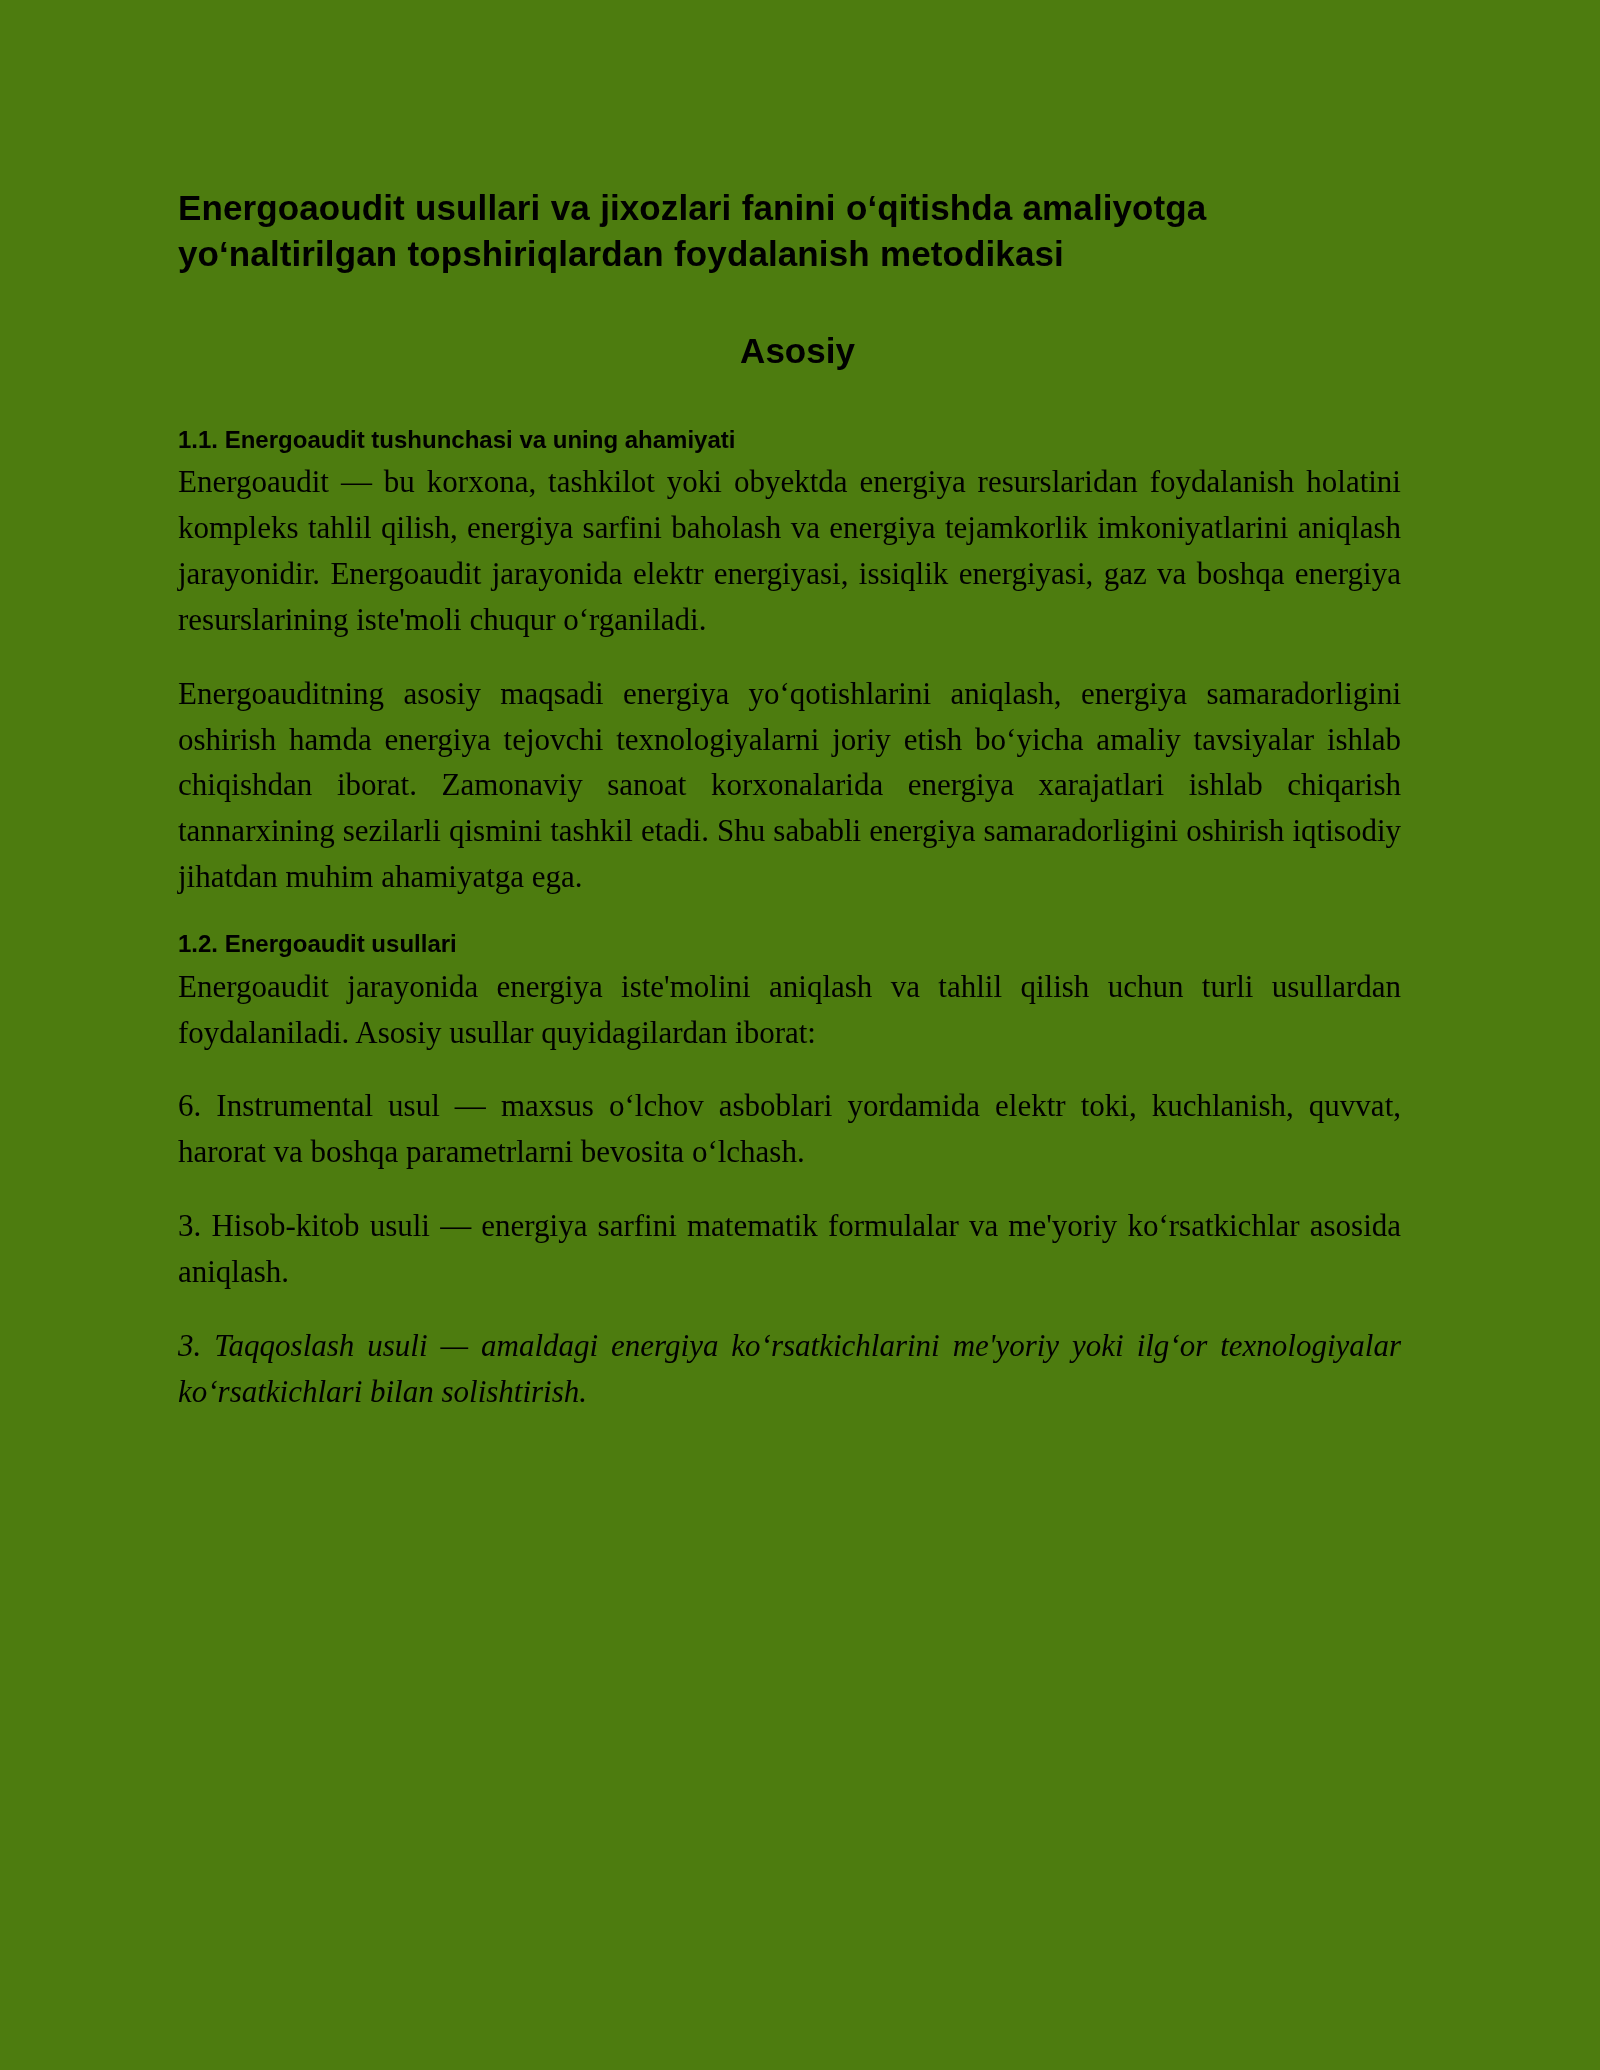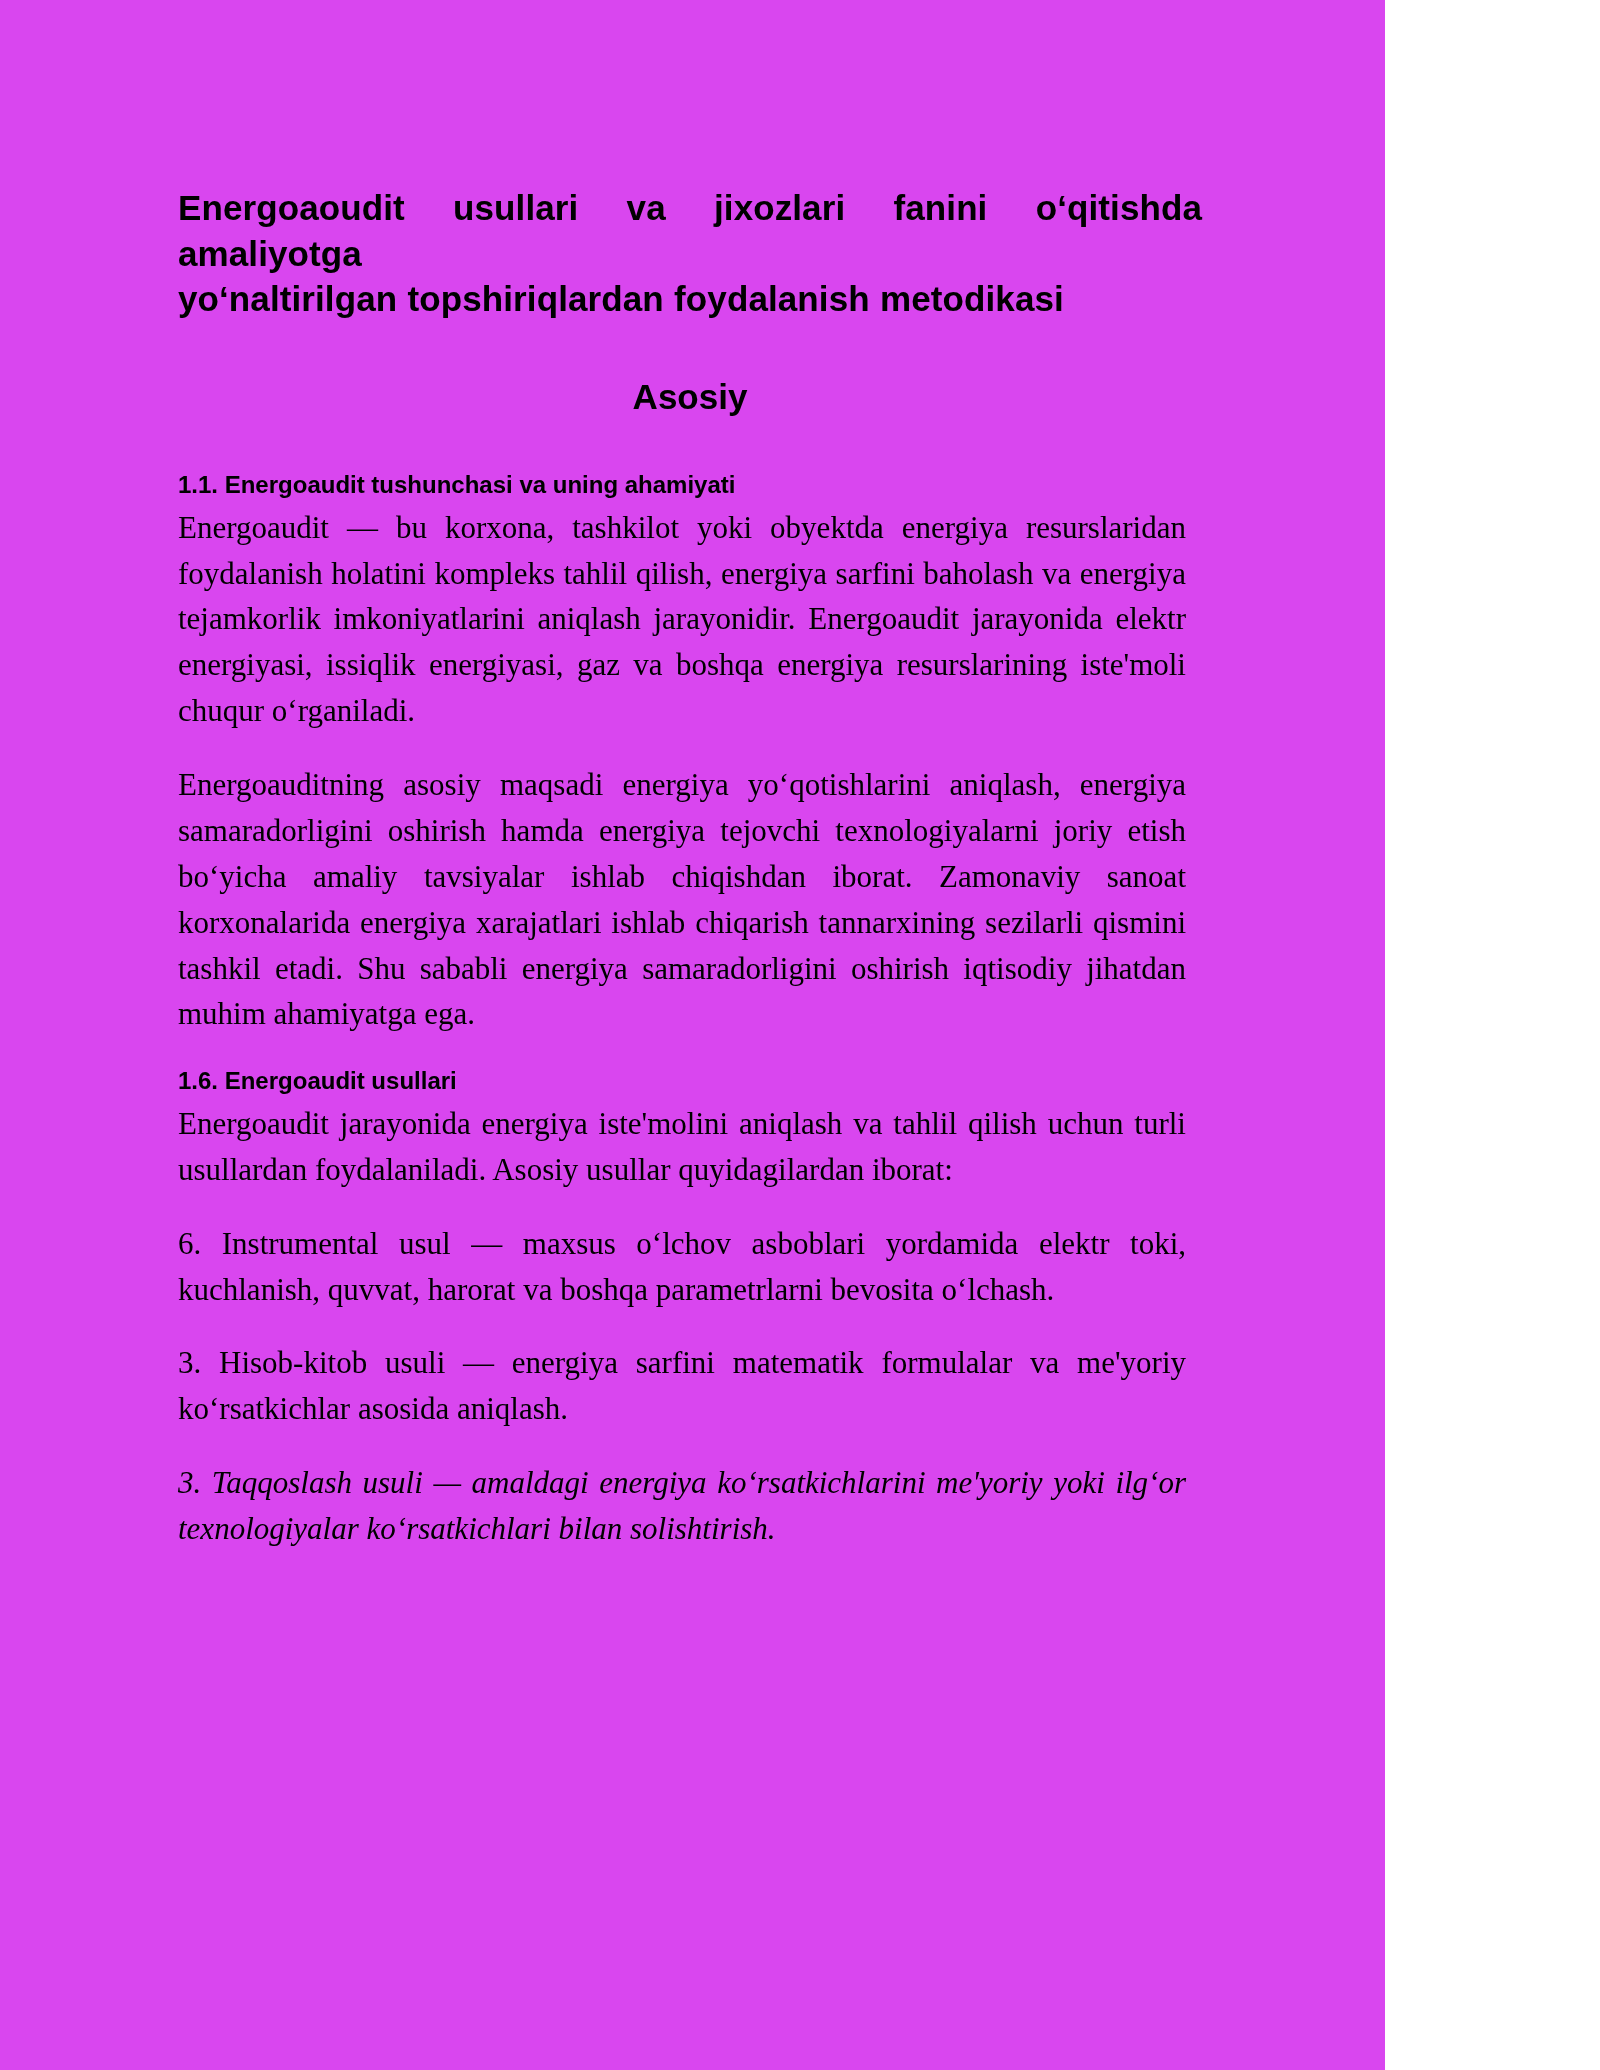--- a/index.html
+++ b/index.html
@@ -2,23 +2,23 @@
 <html><head>
 <meta charset="utf-8">
 <style>
   html, body {
     margin: 0;
     padding: 0;
     background: #ffffff;
   }
   .page {
     position: relative;
-    width: 1385px;
+    width: 1600px;
     height: 2070px;
-    background: #d946ef;
+    background: #4d7c0f;
     box-sizing: border-box;
     padding: 185px 183px 0 178px;
     overflow: hidden;
   }
   .doc-title {
     font-family: "Liberation Sans", sans-serif;
     font-weight: bold;
     font-size: 35px;
     line-height: 1.30;
     color: #000000;
@@ -71,20 +71,20 @@
 
   <h1 class="doc-title"><span>Energoaoudit usullari va jixozlari fanini oʻqitishda amaliyotga</span> <span class="line2">yoʻnaltirilgan topshiriqlardan foydalanish metodikasi</span></h1>
 
   <h2 class="center-heading">Asosiy</h2>
 
   <h3 class="sec-heading">1.1. Energoaudit tushunchasi va uning ahamiyati</h3>
 
   <p class="body">Energoaudit — bu korxona, tashkilot yoki obyektda energiya resurslaridan foydalanish holatini kompleks tahlil qilish, energiya sarfini baholash va energiya tejamkorlik imkoniyatlarini aniqlash jarayonidir. Energoaudit jarayonida elektr energiyasi, issiqlik energiyasi, gaz va boshqa energiya resurslarining iste'moli chuqur oʻrganiladi.</p>
   <p class="body">Energoauditning asosiy maqsadi energiya yoʻqotishlarini aniqlash, energiya samaradorligini oshirish hamda energiya tejovchi texnologiyalarni joriy etish boʻyicha amaliy tavsiyalar ishlab chiqishdan iborat. Zamonaviy sanoat korxonalarida energiya xarajatlari ishlab chiqarish tannarxining sezilarli qismini tashkil etadi. Shu sababli energiya samaradorligini oshirish iqtisodiy jihatdan muhim ahamiyatga ega.</p>
 
-  <h3 class="sec-heading">1.6. Energoaudit usullari</h3>
+  <h3 class="sec-heading">1.2. Energoaudit usullari</h3>
 
   <p class="body">Energoaudit jarayonida energiya iste'molini aniqlash va tahlil qilish uchun turli usullardan foydalaniladi. Asosiy usullar quyidagilardan iborat:</p>
   <p class="body">6. Instrumental usul — maxsus oʻlchov asboblari yordamida elektr toki, kuchlanish, quvvat, harorat va boshqa parametrlarni bevosita oʻlchash.</p>
   <p class="body">3. Hisob-kitob usuli — energiya sarfini matematik formulalar va me'yoriy koʻrsatkichlar asosida aniqlash.</p>
   <p class="body">3. Taqqoslash usuli — amaldagi energiya koʻrsatkichlarini me'yoriy yoki ilgʻor texnologiyalar koʻrsatkichlari bilan solishtirish.</p>
 
 </div>
 
 </body></html>

